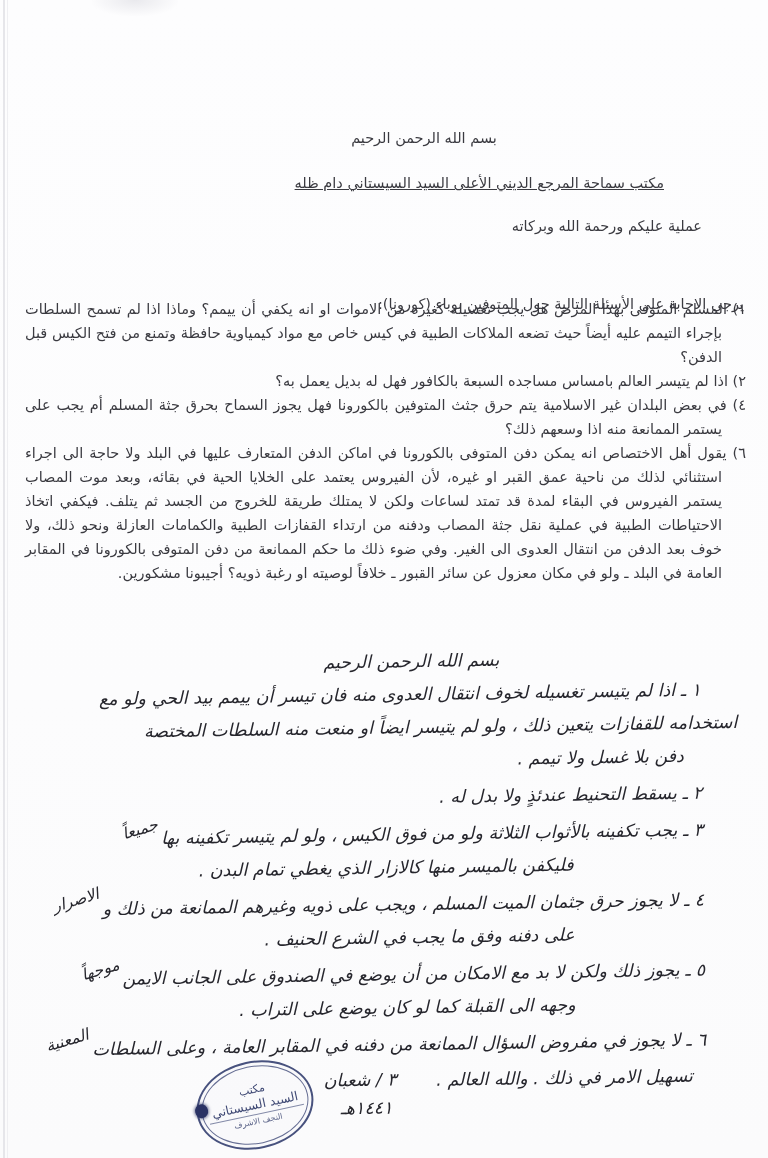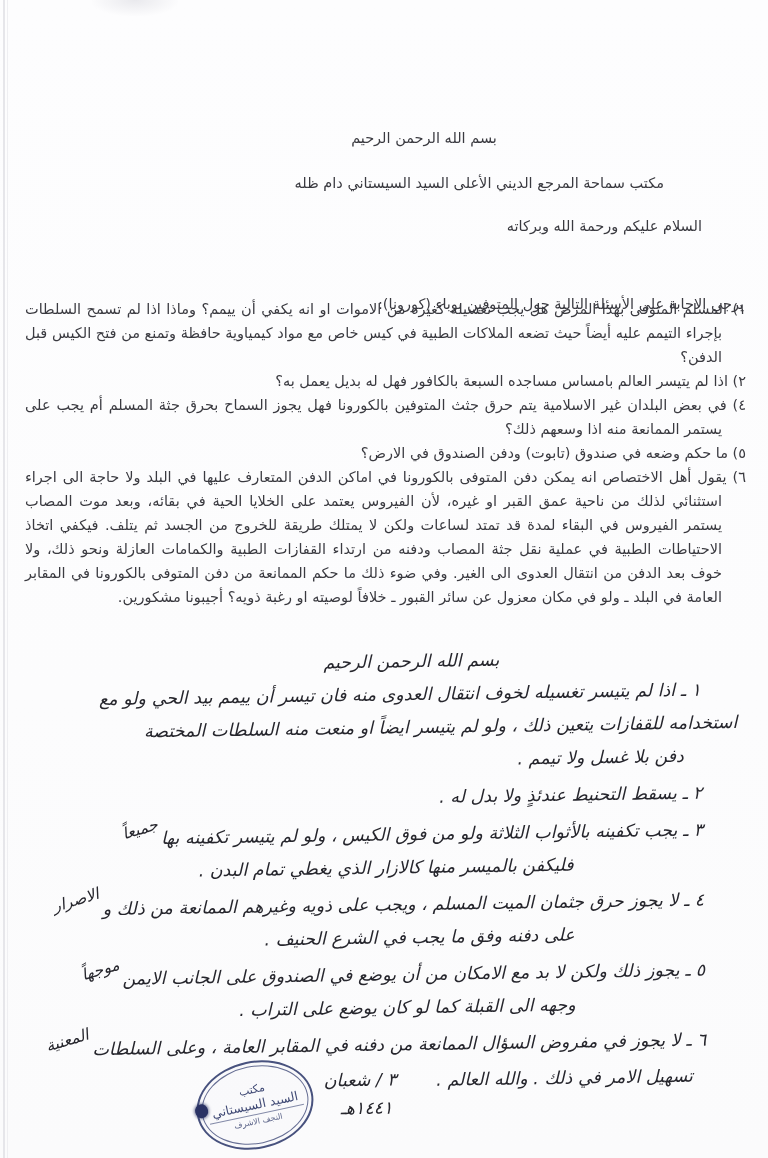--- a/index.html
+++ b/index.html
@@ -11,21 +11,21 @@
   }
   .page{position:absolute;inset:0;background:linear-gradient(180deg,#fdfdfe 0%,#fcfcfd 60%,#fbfbfc 100%);padding-left:41px;}
   
   .scan-edge{position:absolute;left:3px;top:0;bottom:0;width:7px;
     background:linear-gradient(90deg,#e6e6ea 0 2px,transparent 2px 4px,#efeff2 4px 5px,transparent 5px);}
   .scan-smudge{position:absolute;left:92px;top:0;width:86px;height:16px;
     background:radial-gradient(ellipse at 50% 0%,#e9e9ed 0%,rgba(233,233,237,0) 75%);}
   
   .typed{position:absolute;inset:0;font-size:14.5px;color:#3a3a40;}
   .t-basmala{position:absolute;top:130px;left:0;right:0;text-align:center;padding-left:80px;}
-  .t-office{position:absolute;top:175px;right:104px;}
+  .t-office{position:absolute;top:175px;right:104px;text-decoration:underline;}
   .t-salutation{position:absolute;top:218px;right:66px;}
   .t-request{position:absolute;top:261px;right:24px;margin-top:35px;}
   .q-list{position:absolute;top:297px;right:22px;left:25px;line-height:24px;text-align:justify;}
   .q-item{padding-right:24px;text-indent:-24px;}
   .q-num{white-space:nowrap;}
   
   .hw{
     position:absolute;top:640px;right:30px;left:24px;
     font-style:italic;color:#26262d;font-size:17.5px;
     transform:rotate(-0.9deg);transform-origin:top right;
@@ -60,27 +60,26 @@
 </head>
 <body>
 
 <div class="page">
   <div class="scan-edge"></div>
   <div class="scan-smudge"></div>
 
   <div class="typed">
     <div class="t-basmala">بسم الله الرحمن الرحيم</div>
     <div class="t-office">مكتب سماحة المرجع الديني الأعلى السيد السيستاني دام ظله</div>
-    <div class="t-salutation">السلام عليكم ورحمة الله وبركاته</div>
+    <div class="t-salutation">عملية عليكم ورحمة الله وبركاته</div>
     <div class="t-request">يرجى الاجابة على الأسئلة التالية حول المتوفين بوباء (كورونا):</div>
     <div class="q-list">
         <div class="q-item"><span class="q-num">١) </span><span>المسلم المتوفى بهذا المرض هل يجب تغسيله كغيره من الاموات او انه يكفي أن ييمم؟ وماذا اذا لم تسمح السلطات بإجراء التيمم عليه أيضاً حيث تضعه الملاكات الطبية في كيس خاص مع مواد كيمياوية حافظة وتمنع من فتح الكيس قبل الدفن؟</span></div>
         <div class="q-item"><span class="q-num">٢) </span><span>اذا لم يتيسر العالم بامساس مساجده السبعة بالكافور فهل له بديل يعمل به؟</span></div>
         <div class="q-item"><span class="q-num">٤) </span><span>في بعض البلدان غير الاسلامية يتم حرق جثث المتوفين بالكورونا فهل يجوز السماح بحرق جثة المسلم أم يجب على يستمر الممانعة منه اذا وسعهم ذلك؟</span></div>
-        <div class="q-item"><span class="q-num">٥) </span><span>ما حكم وضعه في صندوق (تابوت) ودفن الصندوق في الارض؟</span></div>
         <div class="q-item"><span class="q-num">٦) </span><span>يقول أهل الاختصاص انه يمكن دفن المتوفى بالكورونا في اماكن الدفن المتعارف عليها في البلد ولا حاجة الى اجراء استثنائي لذلك من ناحية عمق القبر او غيره، لأن الفيروس يعتمد على الخلايا الحية في بقائه، وبعد موت المصاب يستمر الفيروس في البقاء لمدة قد تمتد لساعات ولكن لا يمتلك طريقة للخروج من الجسد ثم يتلف. فيكفي اتخاذ الاحتياطات الطبية في عملية نقل جثة المصاب ودفنه من ارتداء القفازات الطبية والكمامات العازلة ونحو ذلك، ولا خوف بعد الدفن من انتقال العدوى الى الغير. وفي ضوء ذلك ما حكم الممانعة من دفن المتوفى بالكورونا في المقابر العامة في البلد ـ ولو في مكان معزول عن سائر القبور ـ خلافاً لوصيته او رغبة ذويه؟ أجيبونا مشكورين.</span></div>
       </div>
   </div>
 
   <div class="hw">
     <div class="hw-lines">
         <div class="hw-line hw-center"><span>بسم الله الرحمن الرحيم</span></div>
         <div class="hw-line hw-num"><span>١ ـ اذا لم يتيسر تغسيله لخوف انتقال العدوى منه فان تيسر أن ييمم بيد الحي ولو مع</span></div>
         <div class="hw-line hw-wide"><span>استخدامه للقفازات يتعين ذلك ، ولو لم يتيسر ايضاً او منعت منه السلطات المختصة</span></div>
         <div class="hw-line hw-short"><span>دفن بلا غسل ولا تيمم .</span></div>

